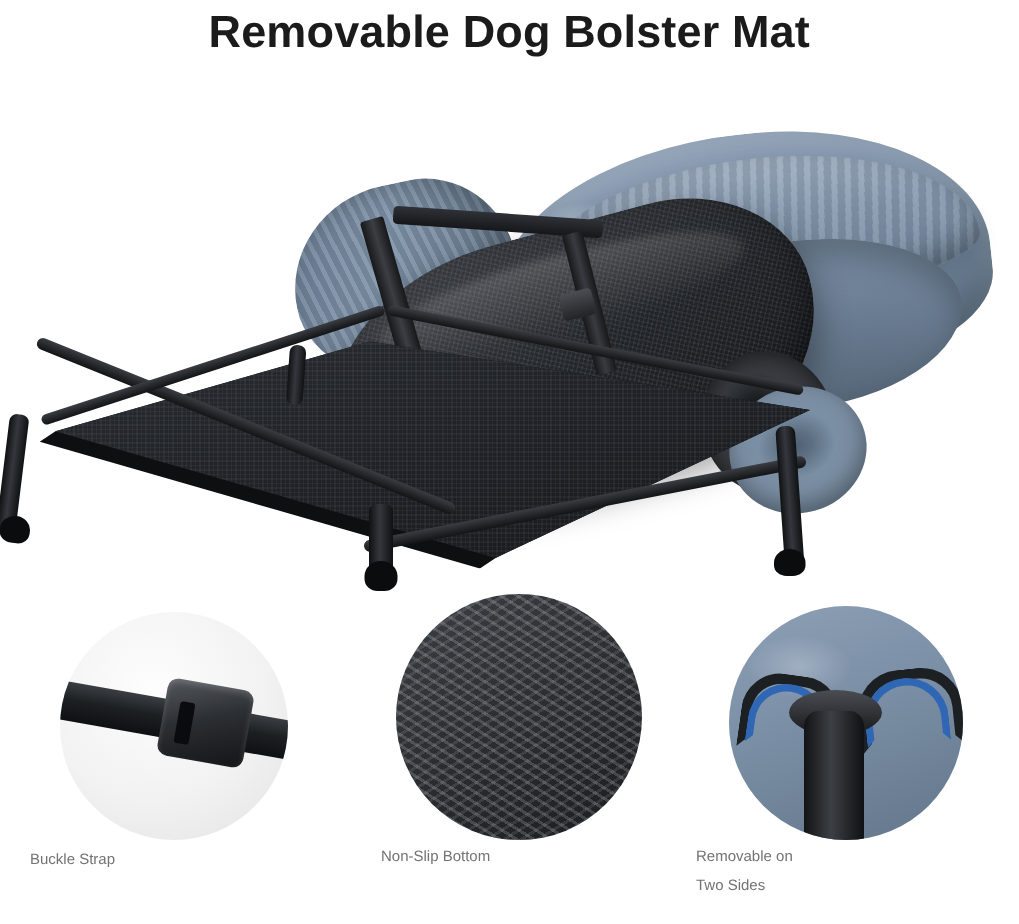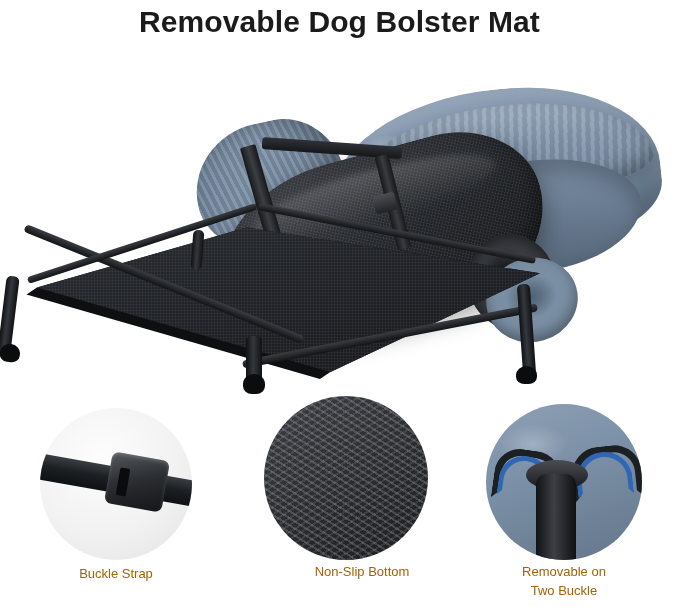--- a/index.html
+++ b/index.html
@@ -357,24 +357,24 @@
     left: 13px;
     top: 52px;
     width: 42px;
     height: 32px;
     border-width: 5px;
   }
 
   
   .caption {
     position: absolute;
-    text-align: center;
-    font-size: 13px;
+    text-align: left;
+    font-size: 10px;
     line-height: 19px;
-    color: #a16207;
+    color: #737373;
   }
   #caption-buckle {
     left: 20px;
     top: 564px;
     width: 192px;
   }
   #caption-bottom {
     left: 254px;
     top: 562px;
     width: 216px;
@@ -452,16 +452,16 @@
   <div class="caption" id="caption-buckle">
     <span class="line">Buckle Strap</span>
   </div>
 
   <div class="caption" id="caption-bottom">
     <span class="line">Non-Slip Bottom</span>
   </div>
 
   <div class="caption" id="caption-fastener">
     <span class="line">Removable on</span>
-    <span class="line">Two Buckle</span>
+    <span class="line">Two Sides</span>
   </div>
 
 </div>
 
 </body></html>

